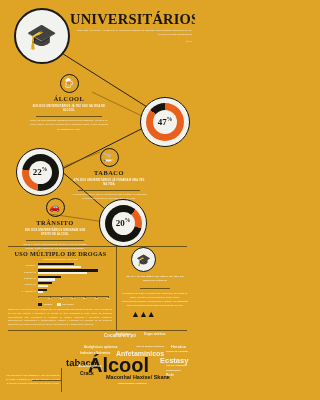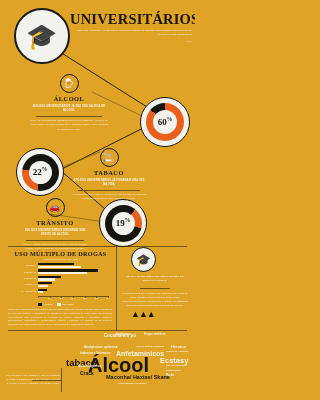--- a/index.html
+++ b/index.html
@@ -163,21 +163,21 @@
     <div class="sec-ico">🍺</div>
     <div class="sec-title">ÁLCOOL</div>
     <div class="sec-lead">86% DOS UNIVERSITÁRIOS JÁ FEZ USO NA VIDA DE ÁLCOOL</div>
     <div class="rule"></div>
     <div class="sec-body">Entre os universitários baladeiros que bebem bastante, há risco ao beber desde um porre isolado até o consumo diário, o que aumenta as chances de vício.</div>
   </div>
 
   <div class="donut" style="left:140px;top:97px;width:48px;height:48px;">
     <div class="ring" style="width:38px;height:38px;background:conic-gradient(#E8601C 0 310deg,#15150f 310deg 360deg);"></div>
     <div class="hole" style="width:24px;height:24px;">
-      <span class="dlabel" style="font-size:9px;"><span>60</span><sup>%</sup></span>
+      <span class="dlabel" style="font-size:9px;"><span>47</span><sup>%</sup></span>
     </div>
   </div>
 
   <div class="sec" style="left:70px;top:148px;width:78px;">
     <div class="sec-ico">🚬</div>
     <div class="sec-title">TABACO</div>
     <div class="sec-lead">47% DOS UNIVERSITÁRIOS JÁ FUMARAM UMA VEZ NA VIDA</div>
     <div class="rule"></div>
     <div class="sec-body">A prevalência para o uso de nicotina de fato mostrou-se alta para o desenvolvimento da dependência e do vício.</div>
   </div>
@@ -193,21 +193,21 @@
     <div class="sec-ico">🚗</div>
     <div class="sec-title">TRÂNSITO</div>
     <div class="sec-lead">18% DOS UNIVERSITÁRIOS DIRIGIRAM SOB EFEITO DE ÁLCOOL</div>
     <div class="rule"></div>
     <div class="sec-body">Beber e dirigir, mais frequente do que o uso de drogas ilícitas, expõe carona de um motorista alcoolizado.</div>
   </div>
 
   <div class="donut" style="left:99px;top:199px;width:46px;height:46px;">
     <div class="ring" style="width:37px;height:37px;background:conic-gradient(#15150f 0 40deg,#E8601C 40deg 105deg,#15150f 105deg 360deg);"></div>
     <div class="hole" style="width:23px;height:23px;">
-      <span class="dlabel" style="font-size:9px;"><span>19</span><sup>%</sup></span>
+      <span class="dlabel" style="font-size:9px;"><span>20</span><sup>%</sup></span>
     </div>
   </div>
 
   <div class="panel-div" style="top:246px;"></div>
   <div class="panel-div" style="top:330px;"></div>
   <div style="position:absolute;left:116px;top:246px;width:1px;height:84px;background:#6d5314;"></div>
 
   <div class="chart-title">USO MÚLTIPLO DE DROGAS</div>
   <div class="chart-sub">(simultaneamente) NO ANO</div>
 

